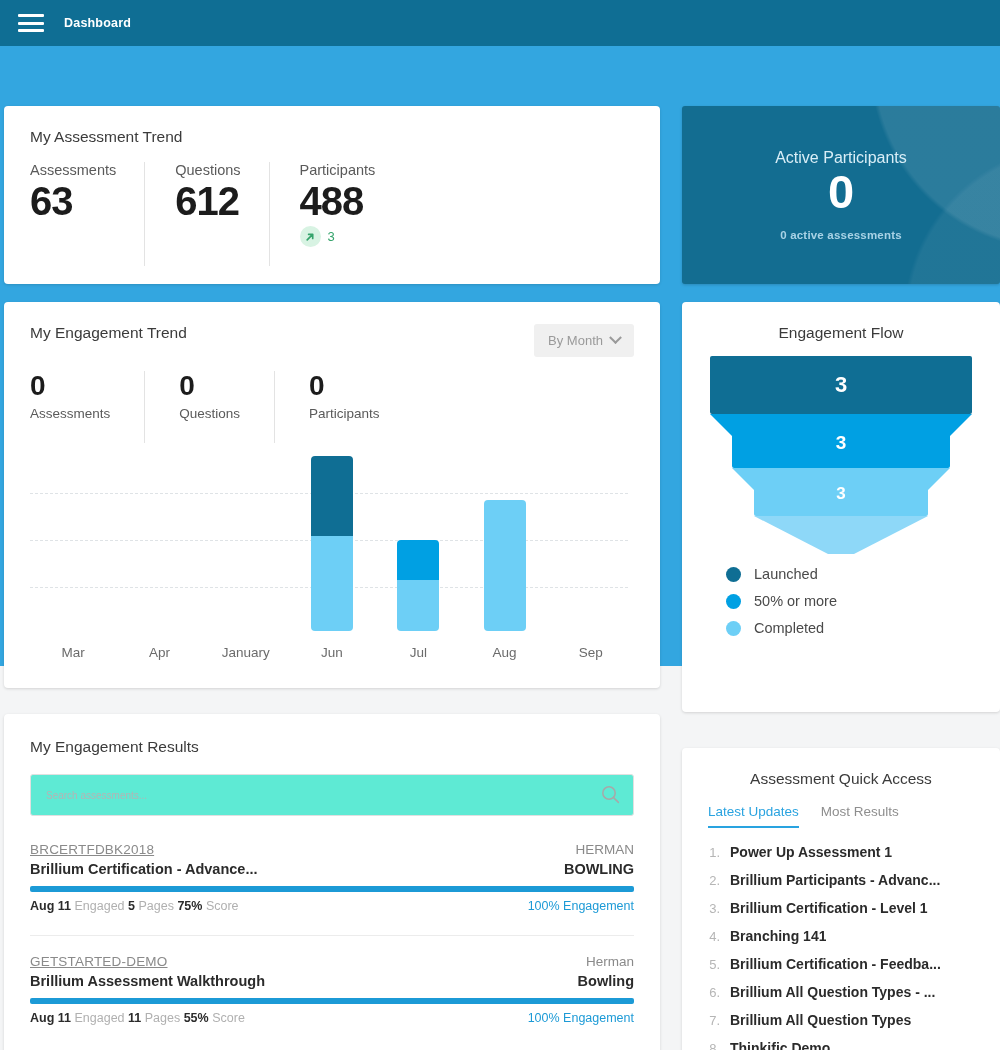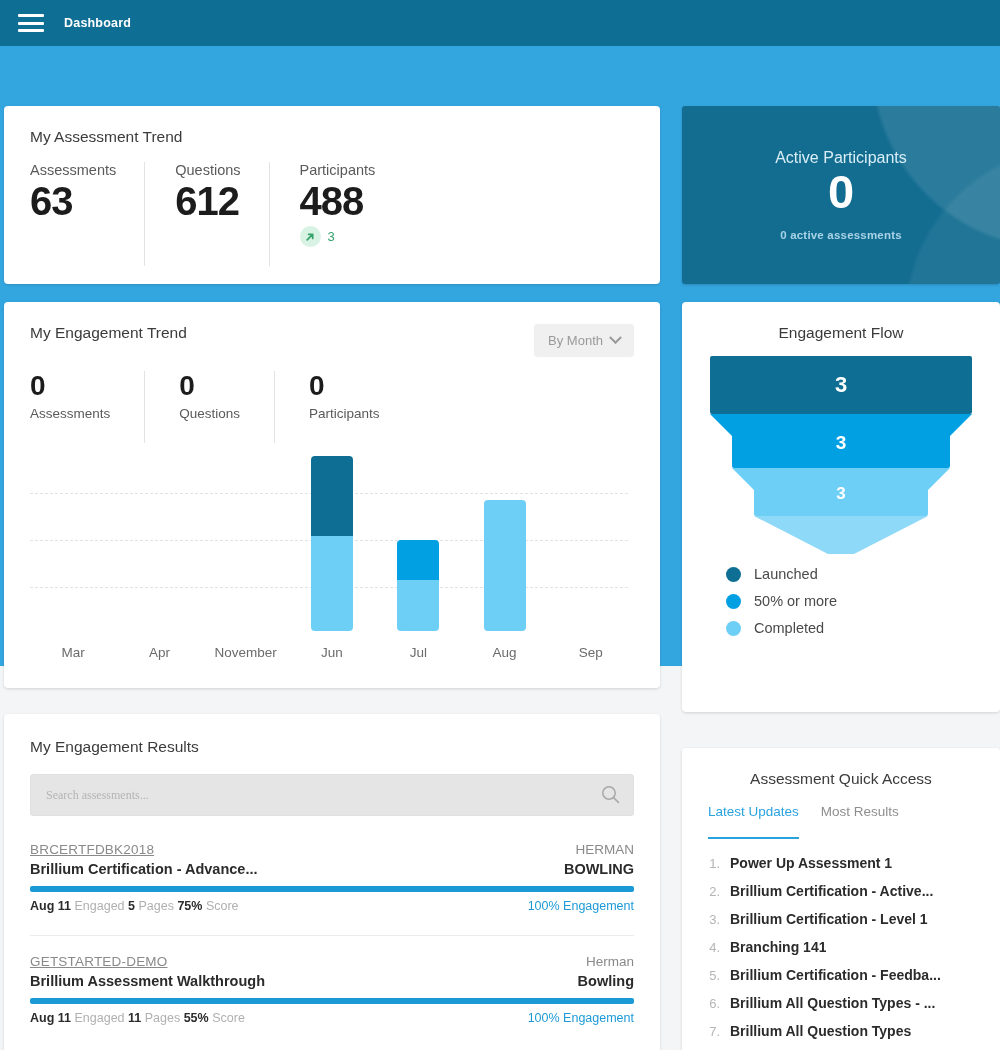--- a/index.html
+++ b/index.html
@@ -125,22 +125,22 @@
   .row3 { position: absolute; top: 668px; left: 0; width: 1000px; height: 390px; }
 
   .results-card {
     position: absolute; left: 4px; top: 0; width: 656px; height: 390px;
     padding: 24px 26px 0 26px;
   }
   .results-title { font-size: 15.5px; color: #3b3b3b; }
   .searchbox { margin-top: 18px; position: relative; }
   .searchbox input {
     width: 100%; height: 42px; border: 1px solid #e0e0e0; border-radius: 3px;
-    padding: 0 42px 0 15px; font-size: 12px; color: #4a4a4a;
-    font-family: Liberation Serif, serif; outline: none; background: #e5e5e5;
+    padding: 0 42px 0 15px; font-size: 10px; color: #4a4a4a;
+    font-family: Liberation Sans, sans-serif; outline: none; background: #5eead4;
   }
   .searchbox input::placeholder { color: #b4b4b4; }
   .search-icon { position: absolute; right: 14px; top: 11px; }
 
   .result { margin-top: 26px; }
   .result + .result { margin-top: 22px; border-top: 1px solid #ececec; padding-top: 18px; }
   .res-top { display: flex; justify-content: space-between; align-items: baseline; }
   .res-code { font-size: 13.5px; color: #8a8a8a; letter-spacing: .2px; text-decoration: underline; }
   .res-who { font-size: 13.5px; color: #8a8a8a; text-align: right; }
   .res-mid { display: flex; justify-content: space-between; align-items: baseline; margin-top: 4px; }
@@ -152,21 +152,21 @@
   .res-meta { font-size: 12.5px; color: #b0b0b0; }
   .res-meta b { color: #2b2b2b; }
   .res-eng { font-size: 12.5px; color: #1c9ad6; }
 
   .quick-card {
     position: absolute; right: 0; top: 34px; width: 318px; height: 356px;
     padding: 22px 22px 0 22px;
   }
   .quick-title { font-size: 15.5px; color: #3b3b3b; text-align: center; }
   .tabs { display: flex; gap: 22px; margin-top: 16px; padding-left: 4px; }
-  .tab { font-size: 13.5px; color: #8e8e8e; padding-bottom: 18px; cursor: pointer; }
+  .tab { font-size: 13.5px; color: #8e8e8e; padding-bottom: 7px; cursor: pointer; }
   .tab.active { color: #29a3e0; border-bottom: 2px solid #29a3e0; }
   .qlist { margin-top: 16px; }
   .qitem { display: flex; gap: 10px; align-items: baseline; margin-bottom: 12px; }
   .qnum { font-size: 13px; color: #b5b5b5; width: 16px; text-align: right; flex: none; }
   .qname { font-size: 14px; font-weight: bold; color: #2b2b2b; white-space: nowrap;
     overflow: hidden; text-overflow: ellipsis; cursor: pointer; }
 </style>
 </head>
 <body>
 
@@ -274,21 +274,21 @@
                 <div class="bar" style="height: 72%;">
                   <div class="seg" style="height: 100%; background: rgb(109, 207, 246);"></div>
                 </div>
               </div>
               <div class="barcell"></div>
             </div>
         </div>
         <div class="xaxis" id="xaxis">
             <div class="xtick">Mar</div>
             <div class="xtick">Apr</div>
-            <div class="xtick">November</div>
+            <div class="xtick">January</div>
             <div class="xtick">Jun</div>
             <div class="xtick">Jul</div>
             <div class="xtick">Aug</div>
             <div class="xtick">Sep</div>
           </div>
       </div>
     </div>
 
     <div class="card flow-card">
       <div class="flow-title">Engagement Flow</div>
@@ -391,21 +391,21 @@
         <div class="tab active">Latest Updates</div>
         <div class="tab">Most Results</div>
       </div>
       <div class="qlist" id="qlist">
           <div class="qitem">
             <span class="qnum">1.</span>
             <span class="qname">Power Up Assessment 1</span>
           </div>
           <div class="qitem">
             <span class="qnum">2.</span>
-            <span class="qname">Brillium Certification - Active...</span>
+            <span class="qname">Brillium Participants - Advanc...</span>
           </div>
           <div class="qitem">
             <span class="qnum">3.</span>
             <span class="qname">Brillium Certification - Level 1</span>
           </div>
           <div class="qitem">
             <span class="qnum">4.</span>
             <span class="qname">Branching 141</span>
           </div>
           <div class="qitem">

